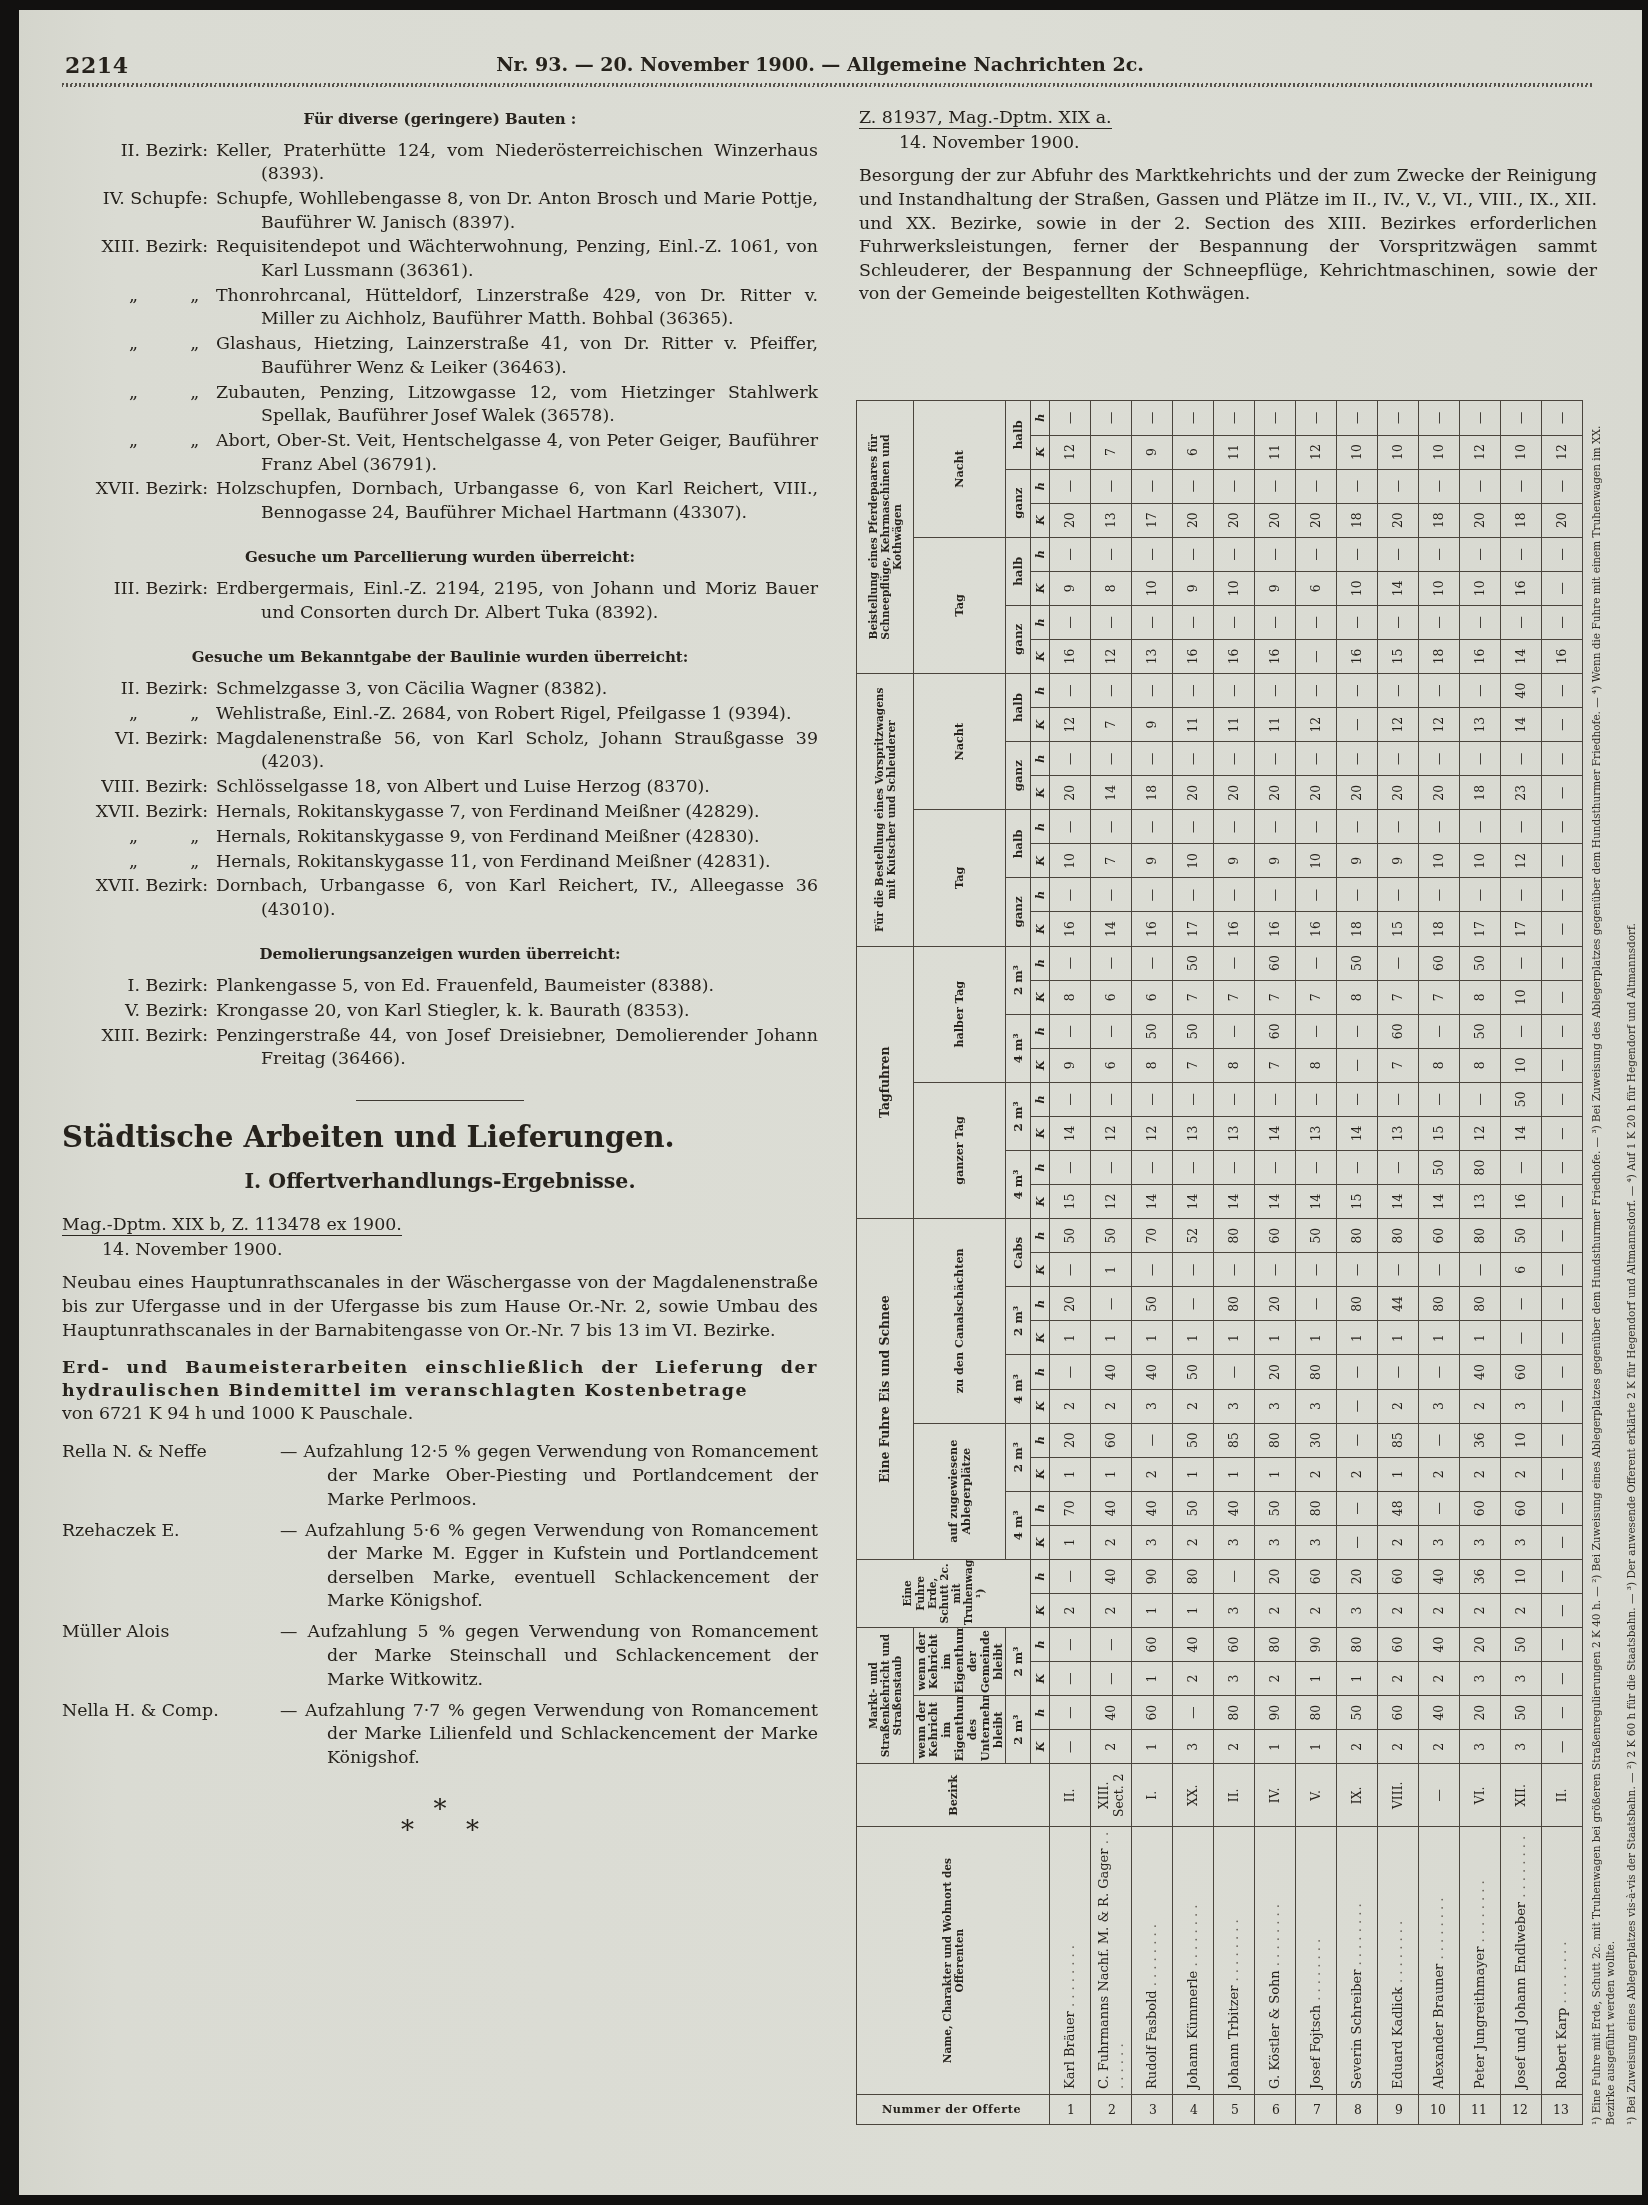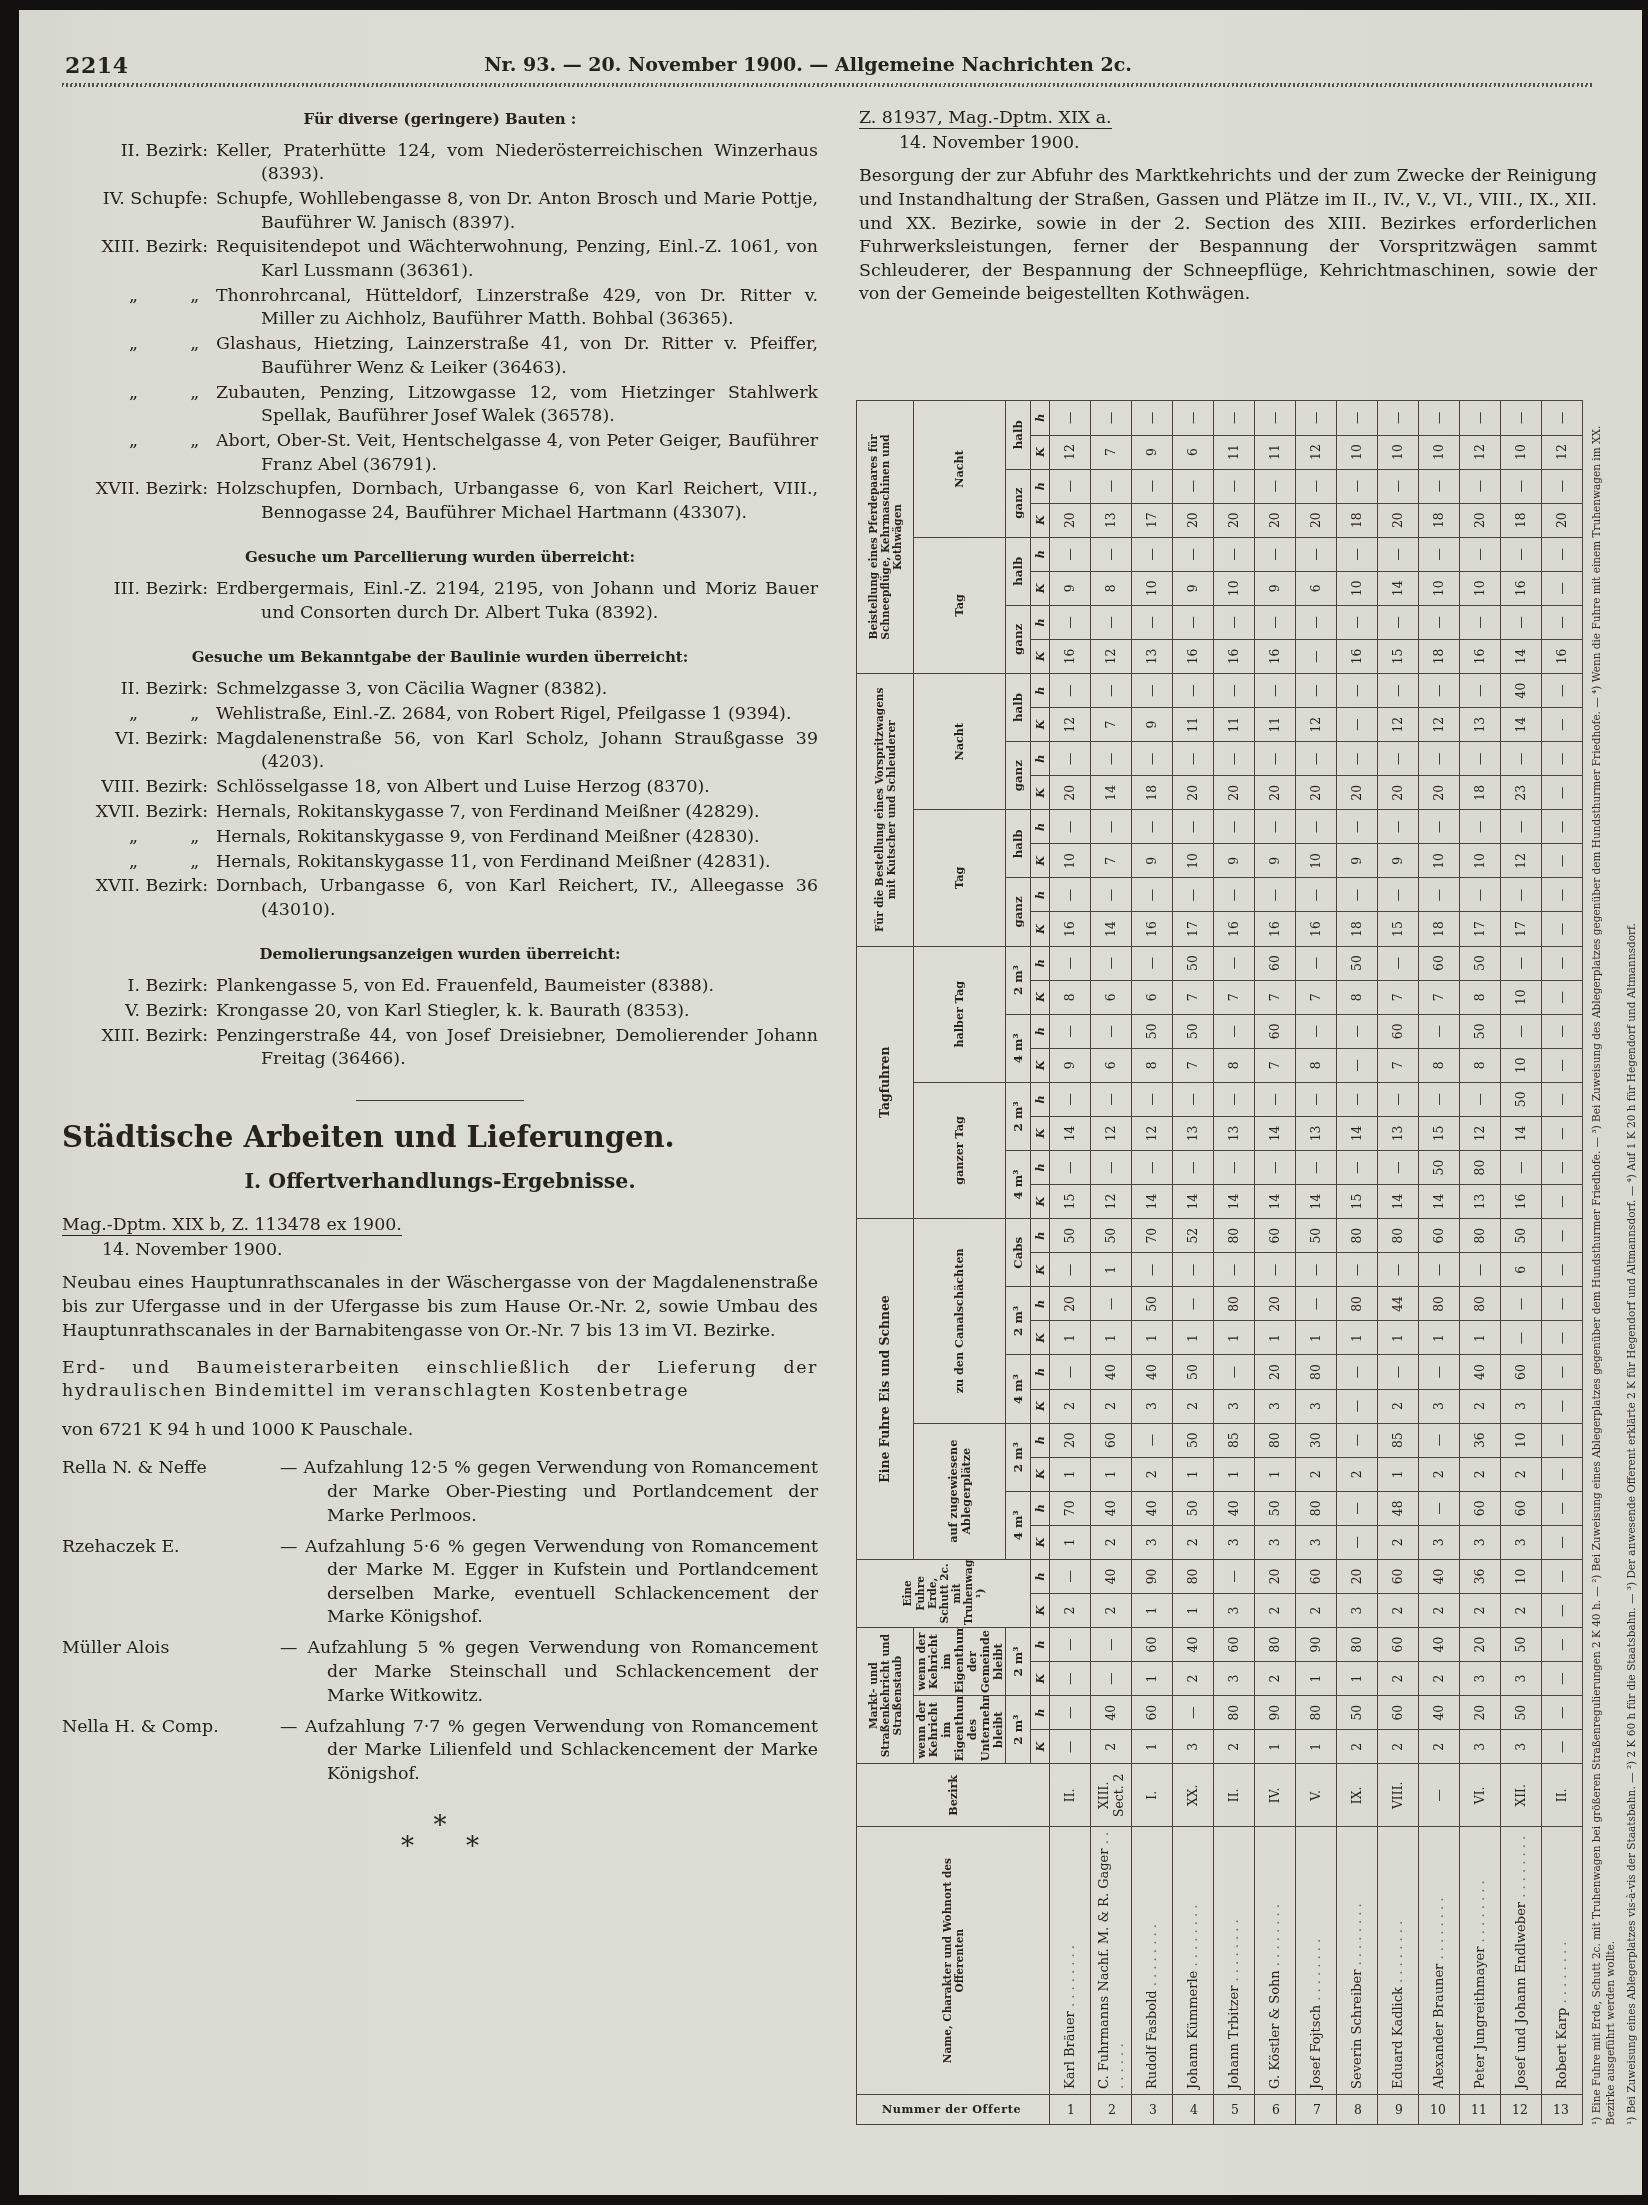--- a/index.html
+++ b/index.html
@@ -18,21 +18,21 @@
     background: linear-gradient(90deg, #d4d5cc 0%, #dadbd3 6%, #dcddd5 60%, #d8d9d1 100%);
     z-index: 0;
   }
   .scan-edge { position: absolute; background: #121110; z-index: 5; }
   #edge-left   { left: 0; top: 0; width: 18.6px; height: 2205px; }
   #edge-top    { left: 0; top: 0; width: 1648px; height: 10px; }
   #edge-right  { right: 0; top: 0; width: 5.6px; height: 2205px; }
   #edge-bottom { left: 0; bottom: 0; width: 1648px; height: 10.5px; }
 
   .page-number { position: absolute; left: 65px; top: 52px; font-size: 22px; font-weight: bold; letter-spacing: 0.6px; z-index: 10; }
-  .header-title { position: absolute; left: 0; top: 53px; width: 1616px; text-align: center; font-size: 19px; font-weight: bold; z-index: 10; }
+  .header-title { position: absolute; left: 12px; top: 53px; width: 1616px; text-align: center; font-size: 19px; font-weight: bold; z-index: 10; }
   .wavy-rule {
     position: absolute; left: 62px; top: 83px; width: 1530px; height: 4.3px; z-index: 10;
     background: repeating-linear-gradient(100deg, #3d3831 0 1.9px, transparent 1.9px 4.3px);
     opacity: .85;
   }
 
   .left-col  { position: absolute; left: 62px;  top: 107px; width: 756px; z-index: 10; }
   .right-col { position: absolute; left: 859px; top: 107px; width: 738px; z-index: 10; }
 
   .sec-heading { font-size: 15px; font-weight: bold; text-align: center; margin: 23.6px 0 11.2px; }
@@ -43,21 +43,21 @@
   .entry-text { display: block; padding-left: 45px; text-indent: -45px; text-align: justify; }
 
   .works-rule { width: 168px; height: 1.9px; background: #3d3831; margin: 28.5px auto 18.6px; }
   .works-title { font-size: 29px; font-weight: bold; text-align: left; margin: 0 0 15px; }
   .works-subtitle { font-size: 20.5px; font-weight: bold; text-align: center; margin: 0 0 21px; }
 
   .ref-line { font-size: 17.4px; margin-bottom: 5px; }
   .underlined { border-bottom: 1.2px solid #2c2821; padding-bottom: 0.6px; }
   .date-line { font-size: 17.4px; margin-bottom: 12.4px; padding-left: 40px; }
   .para { font-size: 17.4px; line-height: 23.6px; text-align: justify; margin: 0 0 13.7px; }
-  .spaced { letter-spacing: 1.6px; margin-bottom: 16px; }
+  .spaced { letter-spacing: 1.6px; margin-bottom: 0; font-weight: bold; }
   .cost-line { font-size: 17.4px; margin: 0 0 17.4px; }
 
   .offer-row { position: relative; padding-left: 218px; font-size: 17.4px; line-height: 23.6px; margin-bottom: 7.4px; }
   .offer-name { position: absolute; left: 0; top: 0; width: 211px; }
   .offer-text { display: block; padding-left: 47px; text-indent: -47px; text-align: justify; }
 
   .asterism { text-align: center; font-size: 26px; margin-top: 30px; line-height: 21px; color: #26221c; }
 
   
   .table-rot-outer { position: absolute; left: 856px; top: 400px; width: 776px; height: 1725px; z-index: 10; }

